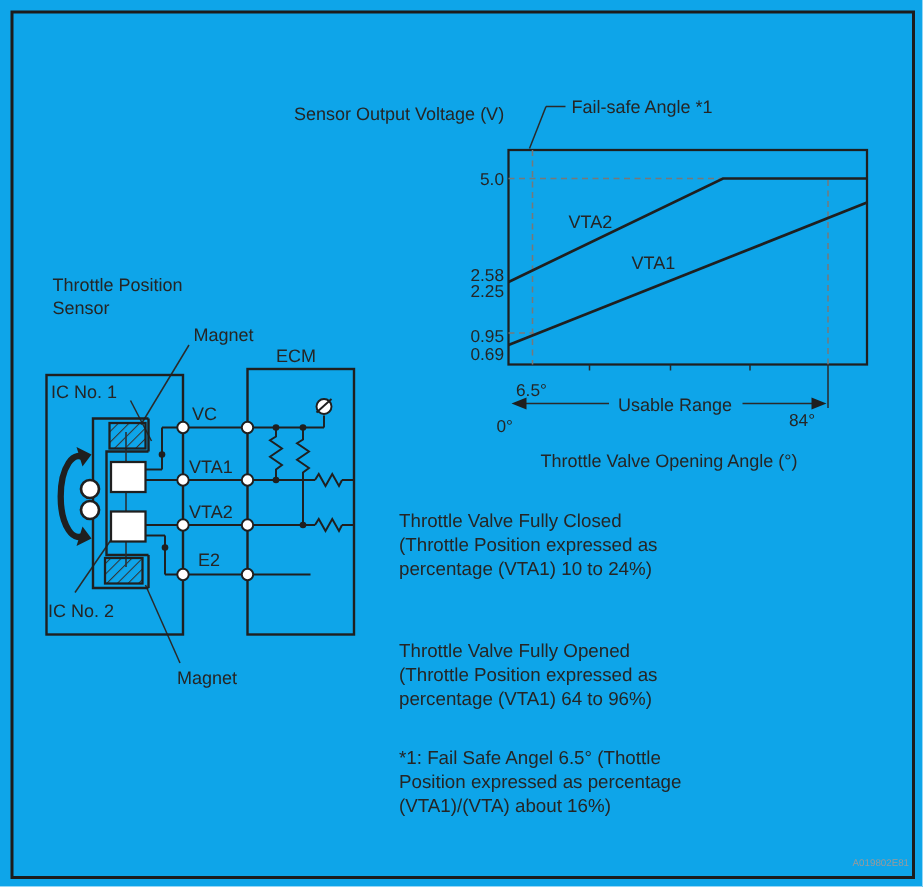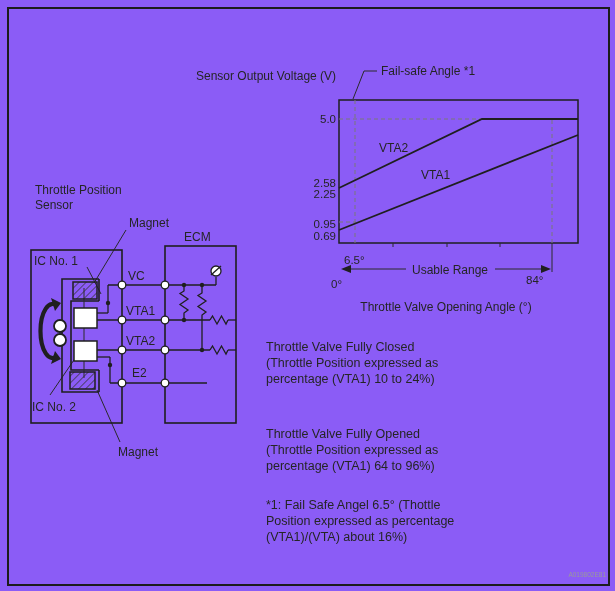--- a/index.html
+++ b/index.html
@@ -7,21 +7,21 @@
     padding: 0;
     background: #ffffff;
     width: 615px;
     height: 591px;
     font-family: "Liberation Sans", sans-serif;
   }
   #stage {
     position: relative;
     width: 615px;
     height: 591px;
-    background: #8b5cf6;
+    background: #0ea5e9;
   }
   svg { display: block; }
   text {
     fill: #252525;
     font-family: "Liberation Sans", sans-serif;
   }
   .t12  { font-size: 12px; }
   .t125 { font-size: 12.5px; }
   .t115 { font-size: 11.5px; }
   .tid  { font-size: 6.5px; fill: #9a9a9a; }

